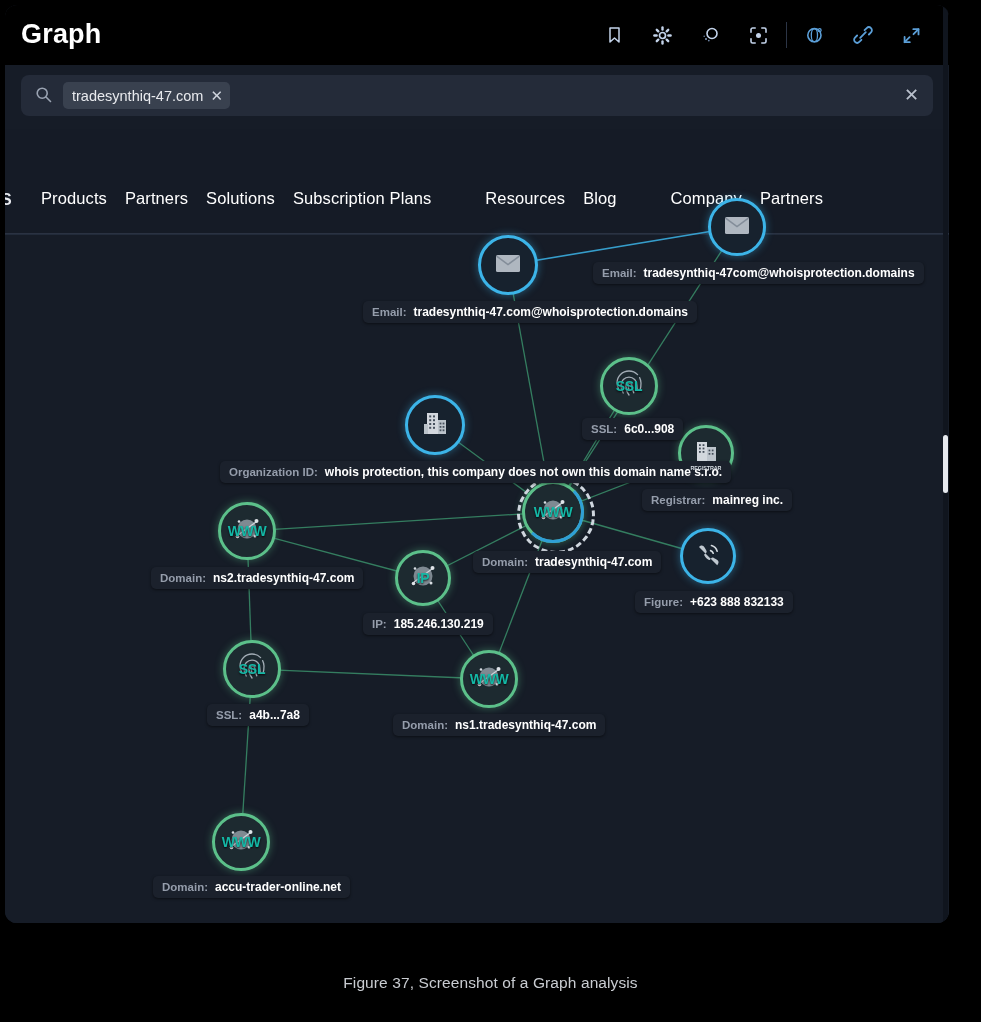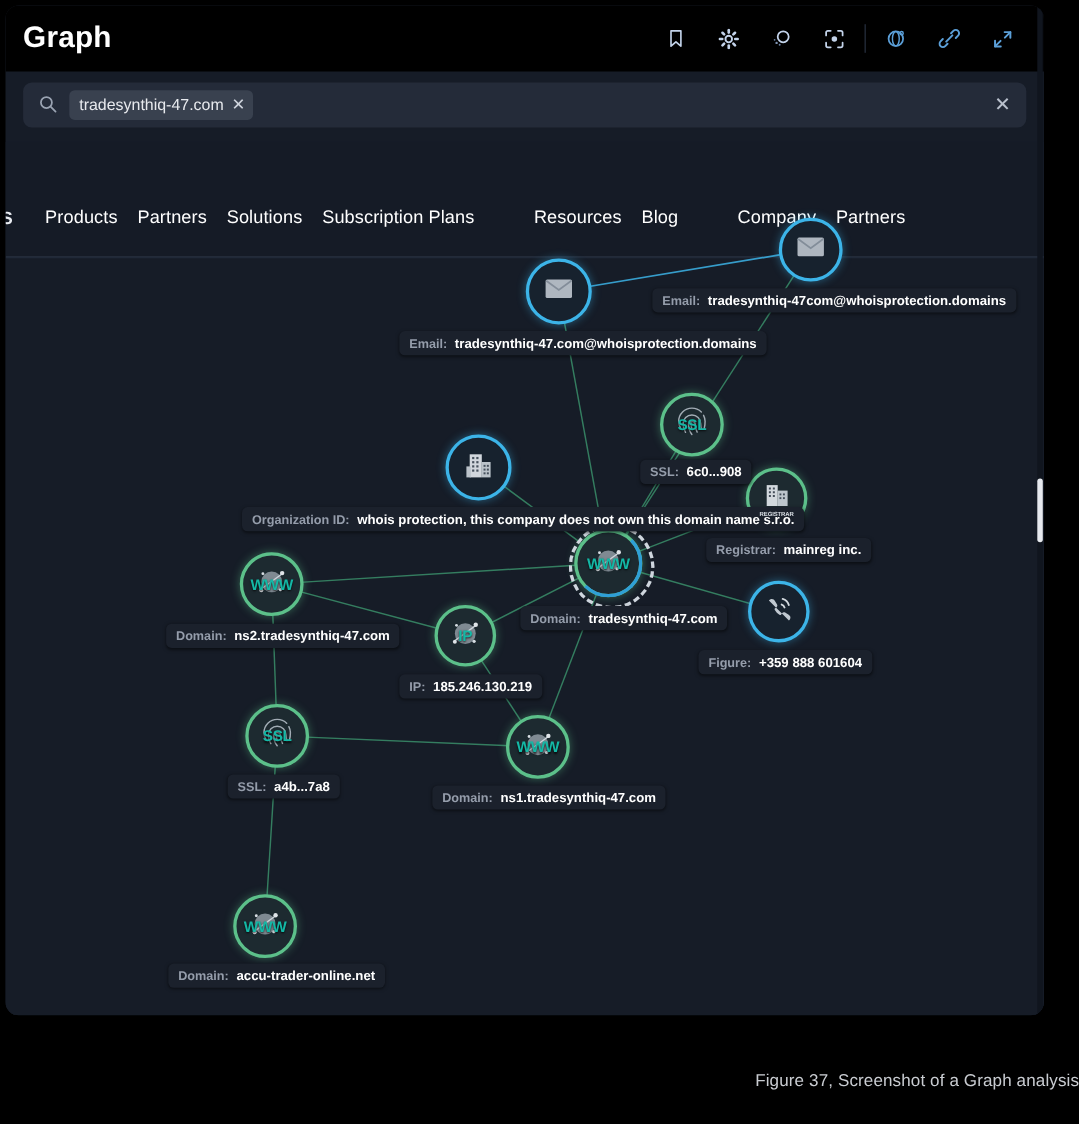--- a/index.html
+++ b/index.html
@@ -172,21 +172,21 @@
     background: #10151e;
   }
   .scroll-thumb {
     position: absolute; right: 1px; top: 430px; width: 5px; height: 58px;
     background: #e6e9ee; border-radius: 3px; cursor: pointer;
   }
 
   
   .caption {
     position: absolute; left: 0; top: 974px; width: 981px;
-    text-align: right; font-size: 15.5px; color: #c9ccd1;
+    text-align: center; font-size: 15.5px; color: #c9ccd1;
     letter-spacing: 0.1px;
   }
 </style>
 </head>
 <body>
 
 <div id="root">
 
   <div class="app-window">
 
@@ -492,21 +492,21 @@
           <div class="lbl" style="left: 468px; top: 422px;">
             <span class="lbl-k">Domain:</span>
             <span class="lbl-v">tradesynthiq-47.com</span>
           </div>
           <div class="lbl" style="left: 146px; top: 438px;">
             <span class="lbl-k">Domain:</span>
             <span class="lbl-v">ns2.tradesynthiq-47.com</span>
           </div>
           <div class="lbl" style="left: 630px; top: 462px;">
             <span class="lbl-k">Figure:</span>
-            <span class="lbl-v">+359 888 601604</span>
+            <span class="lbl-v">+623 888 832133</span>
           </div>
           <div class="lbl" style="left: 358px; top: 484px;">
             <span class="lbl-k">IP:</span>
             <span class="lbl-v">185.246.130.219</span>
           </div>
           <div class="lbl" style="left: 202px; top: 575px;">
             <span class="lbl-k">SSL:</span>
             <span class="lbl-v">a4b...7a8</span>
           </div>
           <div class="lbl" style="left: 388px; top: 585px;">

